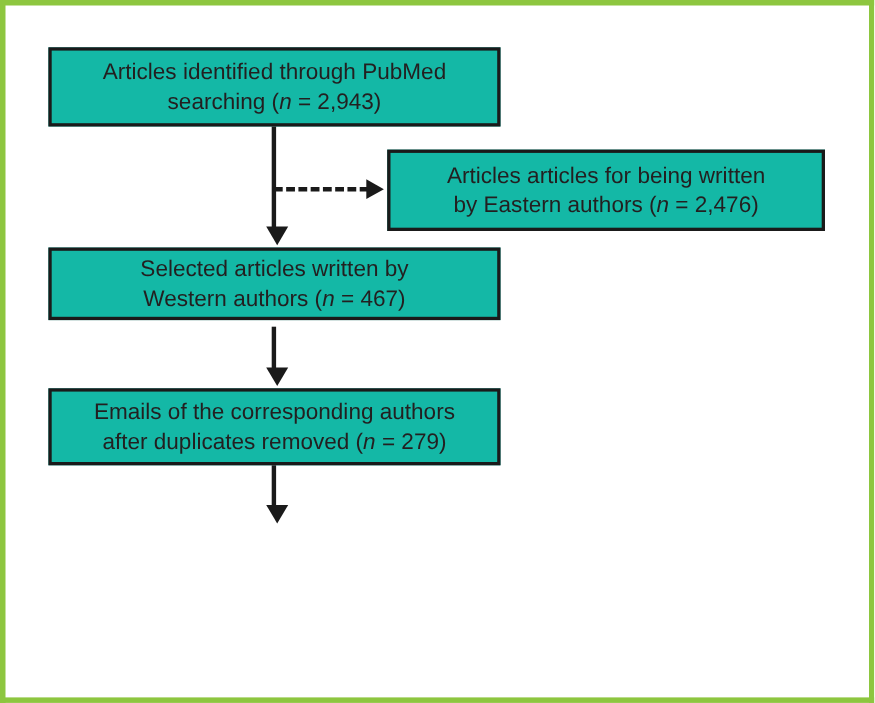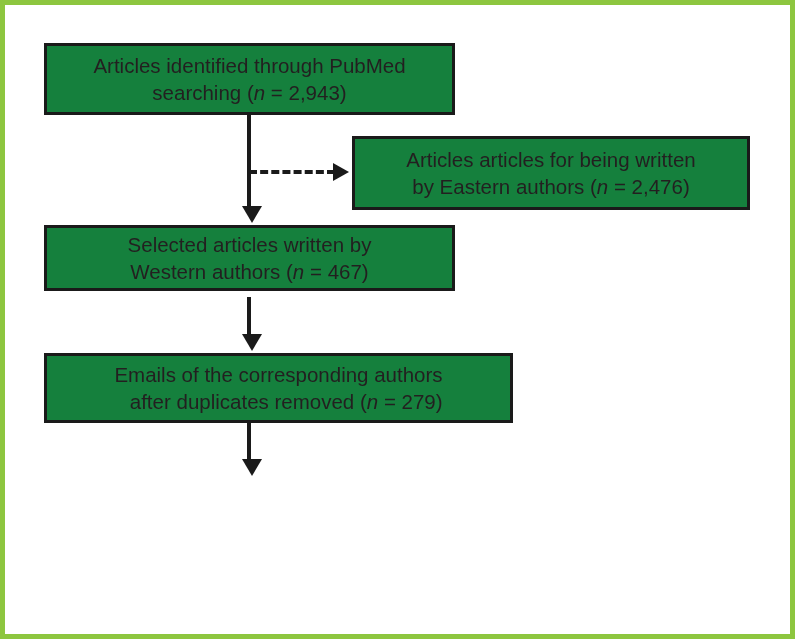--- a/index.html
+++ b/index.html
@@ -23,38 +23,38 @@
   }
   .frame-top    { left: 0; top: 0; width: 795px; height: 5px; }
   .frame-bottom { left: 0; bottom: 0; width: 795px; height: 5px; }
   .frame-left   { left: 0; top: 0; width: 5px; height: 639px; }
   .frame-right  { right: 0; top: 0; width: 5px; height: 639px; }
 
   .node {
     position: absolute;
     box-sizing: border-box;
     border: 3px solid #1a1a1a;
-    background: #15803d;
+    background: #14b8a6;
     display: flex;
     align-items: center;
     justify-content: center;
     text-align: center;
     color: #231f20;
     font-size: 20.5px;
     line-height: 1.32;
     padding: 2px 10px;
   }
   .node .txt { display: block; }
   .node em { font-style: italic; }
 
   
   #node-identified { left: 44px;  top: 43px;  width: 411px; height: 72px; }
   #node-rejected   { left: 352px; top: 136px; width: 398px; height: 74px; }
   #node-selected   { left: 44px;  top: 225px; width: 411px; height: 66px; }
-  #node-emails     { left: 44px;  top: 353px; width: 469px; height: 70px; text-align: right; }
+  #node-emails     { left: 44px;  top: 353px; width: 411px; height: 70px; }
   #node-completed  { left: 44px;  top: 478px; width: 411px; height: 73px; }
 
   
   .conn-line {
     position: absolute;
     background: #1a1a1a;
   }
   .conn-vert { width: 4px; }
 
   .arrow-down {

